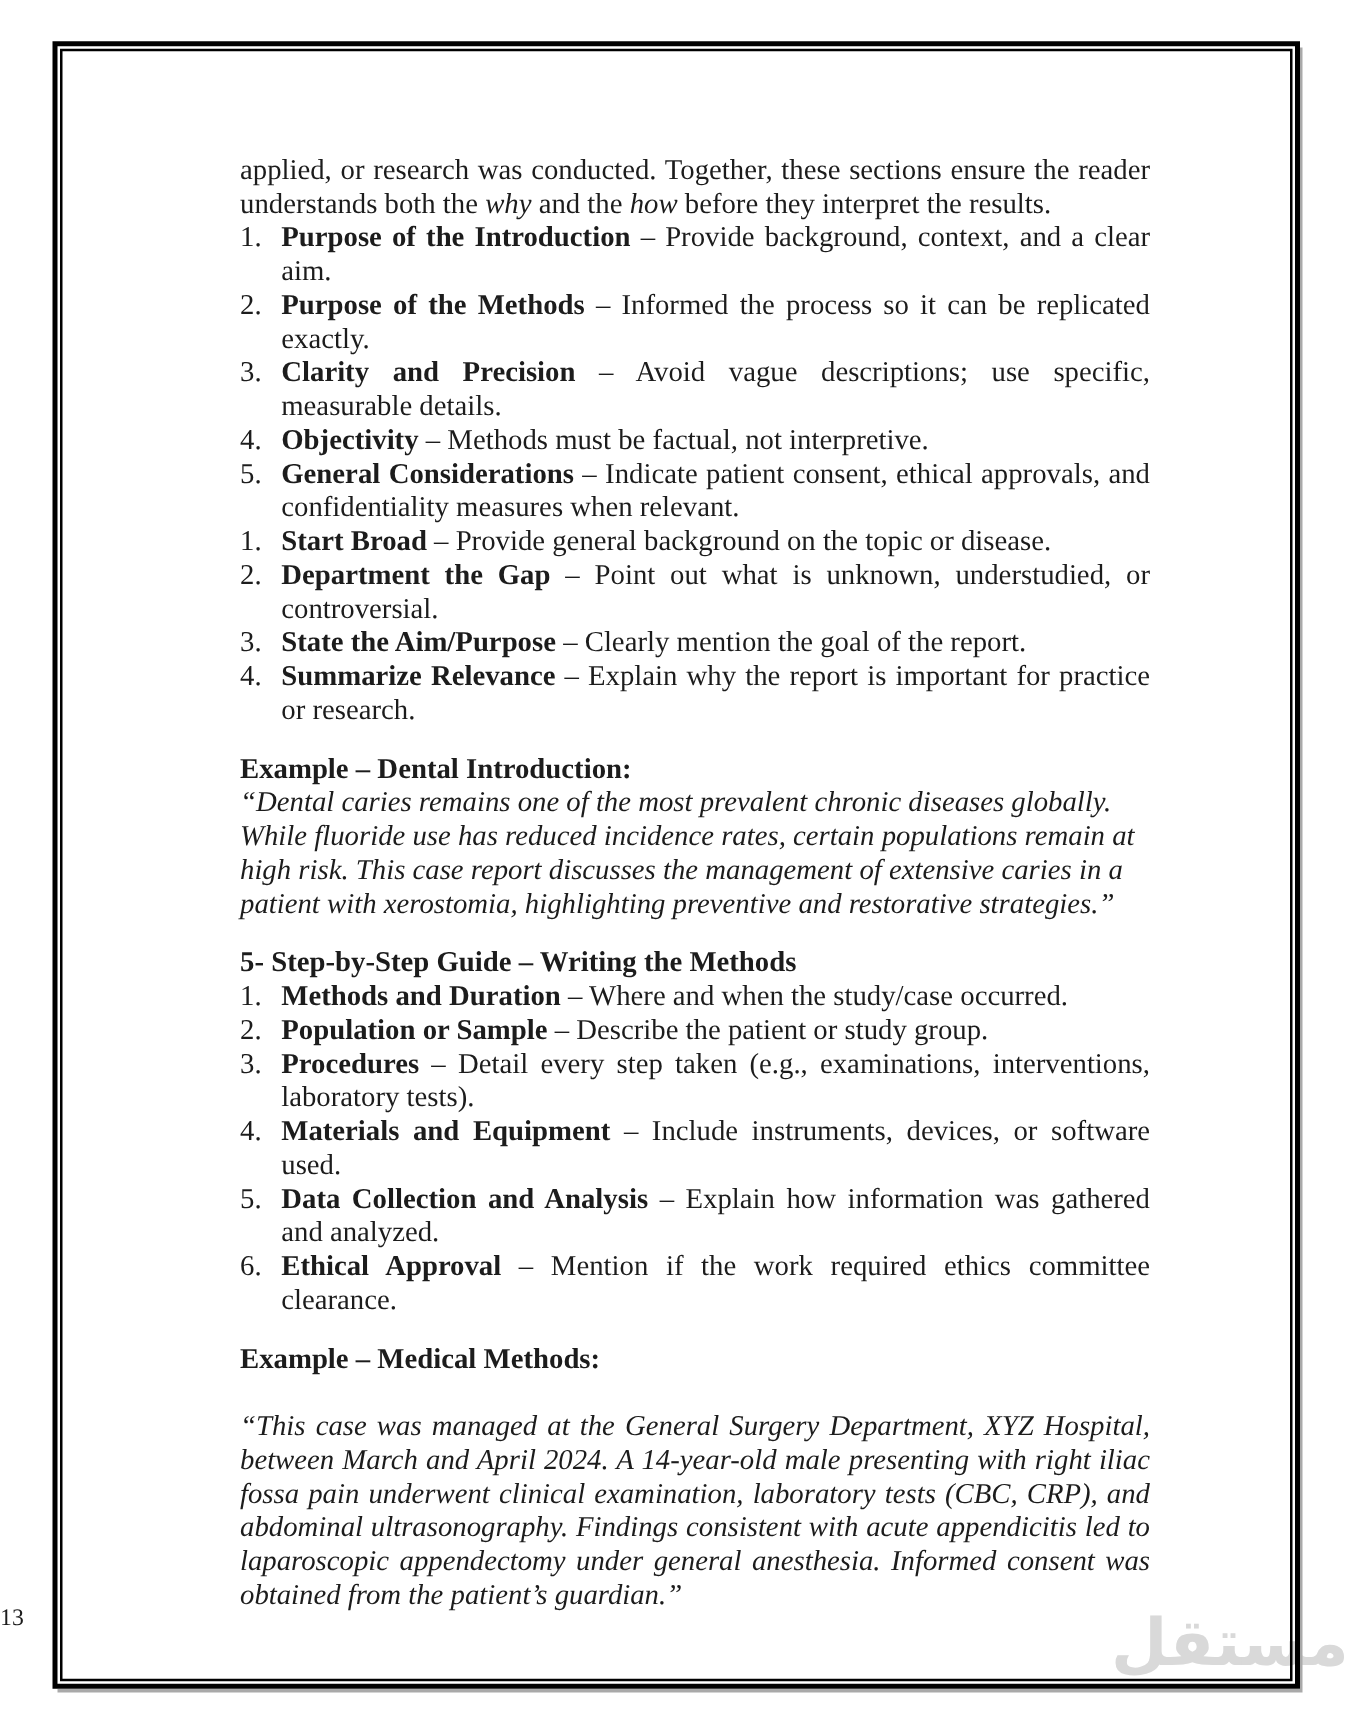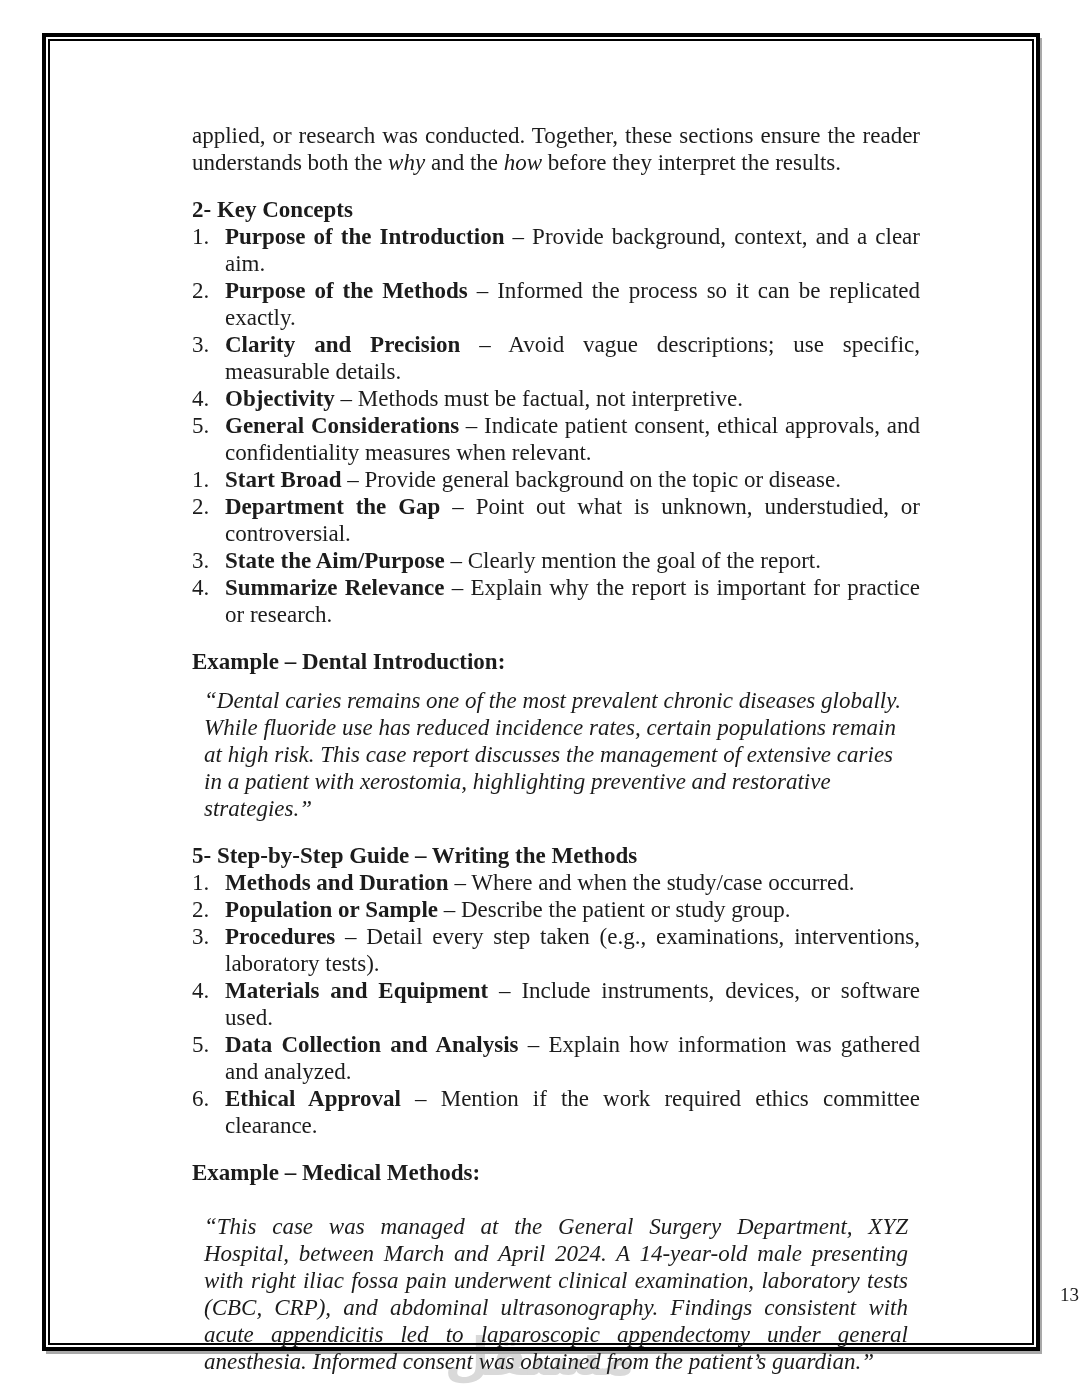--- a/index.html
+++ b/index.html
@@ -12,22 +12,22 @@
   html,body{margin:0;padding:0;}
   body{
     width:1079px;height:1388px;
     background:var(--page-bg);
     position:relative;
     font-family:"Liberation Serif","DejaVu Serif",serif;
     color:var(--text-color);
     overflow:hidden;
   }
   .watermark{
-    position:absolute;top:1336px;left:0;width:100%;
-    text-align:center;color:var(--watermark-color);
+    position:absolute;top:1294px;left:0;width:100%;
+    text-align:right;color:var(--watermark-color);
     z-index:1;line-height:1;
   }
   .wm-ar{
     font-family:"DejaVu Sans",sans-serif;
     font-weight:bold;font-size:52px;line-height:42px;
   }
   .wm-domain{
     font-family:"DejaVu Sans",sans-serif;
     font-weight:bold;font-size:22px;line-height:18px;
     margin-top:4px;letter-spacing:1px;
@@ -50,44 +50,43 @@
     z-index:3;
   }
   .para{margin:0;}
   .justify{text-align:justify;}
   .heading{font-weight:bold;margin:20px 0 0 0;}
   .list{margin:0;}
   .li{display:flex;}
   .num{flex:0 0 33px;}
   .li-text{flex:1;text-align:justify;}
   .li-text b{font-weight:bold;}
-  .quote{margin:12px;font-style:italic;}
+  .quote{margin:0;font-style:italic;}
   .quote.medical{margin-top:27px;text-align:justify;}
   .page-number{
     position:absolute;top:1284px;left:0;width:100%;
-    text-align:right;font-size:19px;line-height:22px;
+    text-align:left;font-size:19px;line-height:22px;
     z-index:3;
   }
 </style>
 </head>
 <body>
 
 <div class="watermark">
   <div class="wm-ar">مستقل</div>
 </div>
 
 <div class="frame">
   <div class="frame-inner"></div>
 </div>
 
 <div class="content">
 
   <p class="para justify"><span>applied, or research was conducted. Together, these sections ensure the reader understands both the </span><i>why</i><span> and the </span><i>how</i><span> before they interpret the results.</span></p>
 
-  <div class="heading">2- Key Concepts</div>
   <div class="list">
     <div class="li">
       <span class="num">1.</span>
       <span class="li-text"><b>Purpose of the Introduction</b><span> – Provide background, context, and a clear aim.</span></span>
     </div>
     <div class="li">
       <span class="num">2.</span>
       <span class="li-text"><b>Purpose of the Methods</b><span> – Informed the process so it can be replicated exactly.</span></span>
     </div>
     <div class="li">

